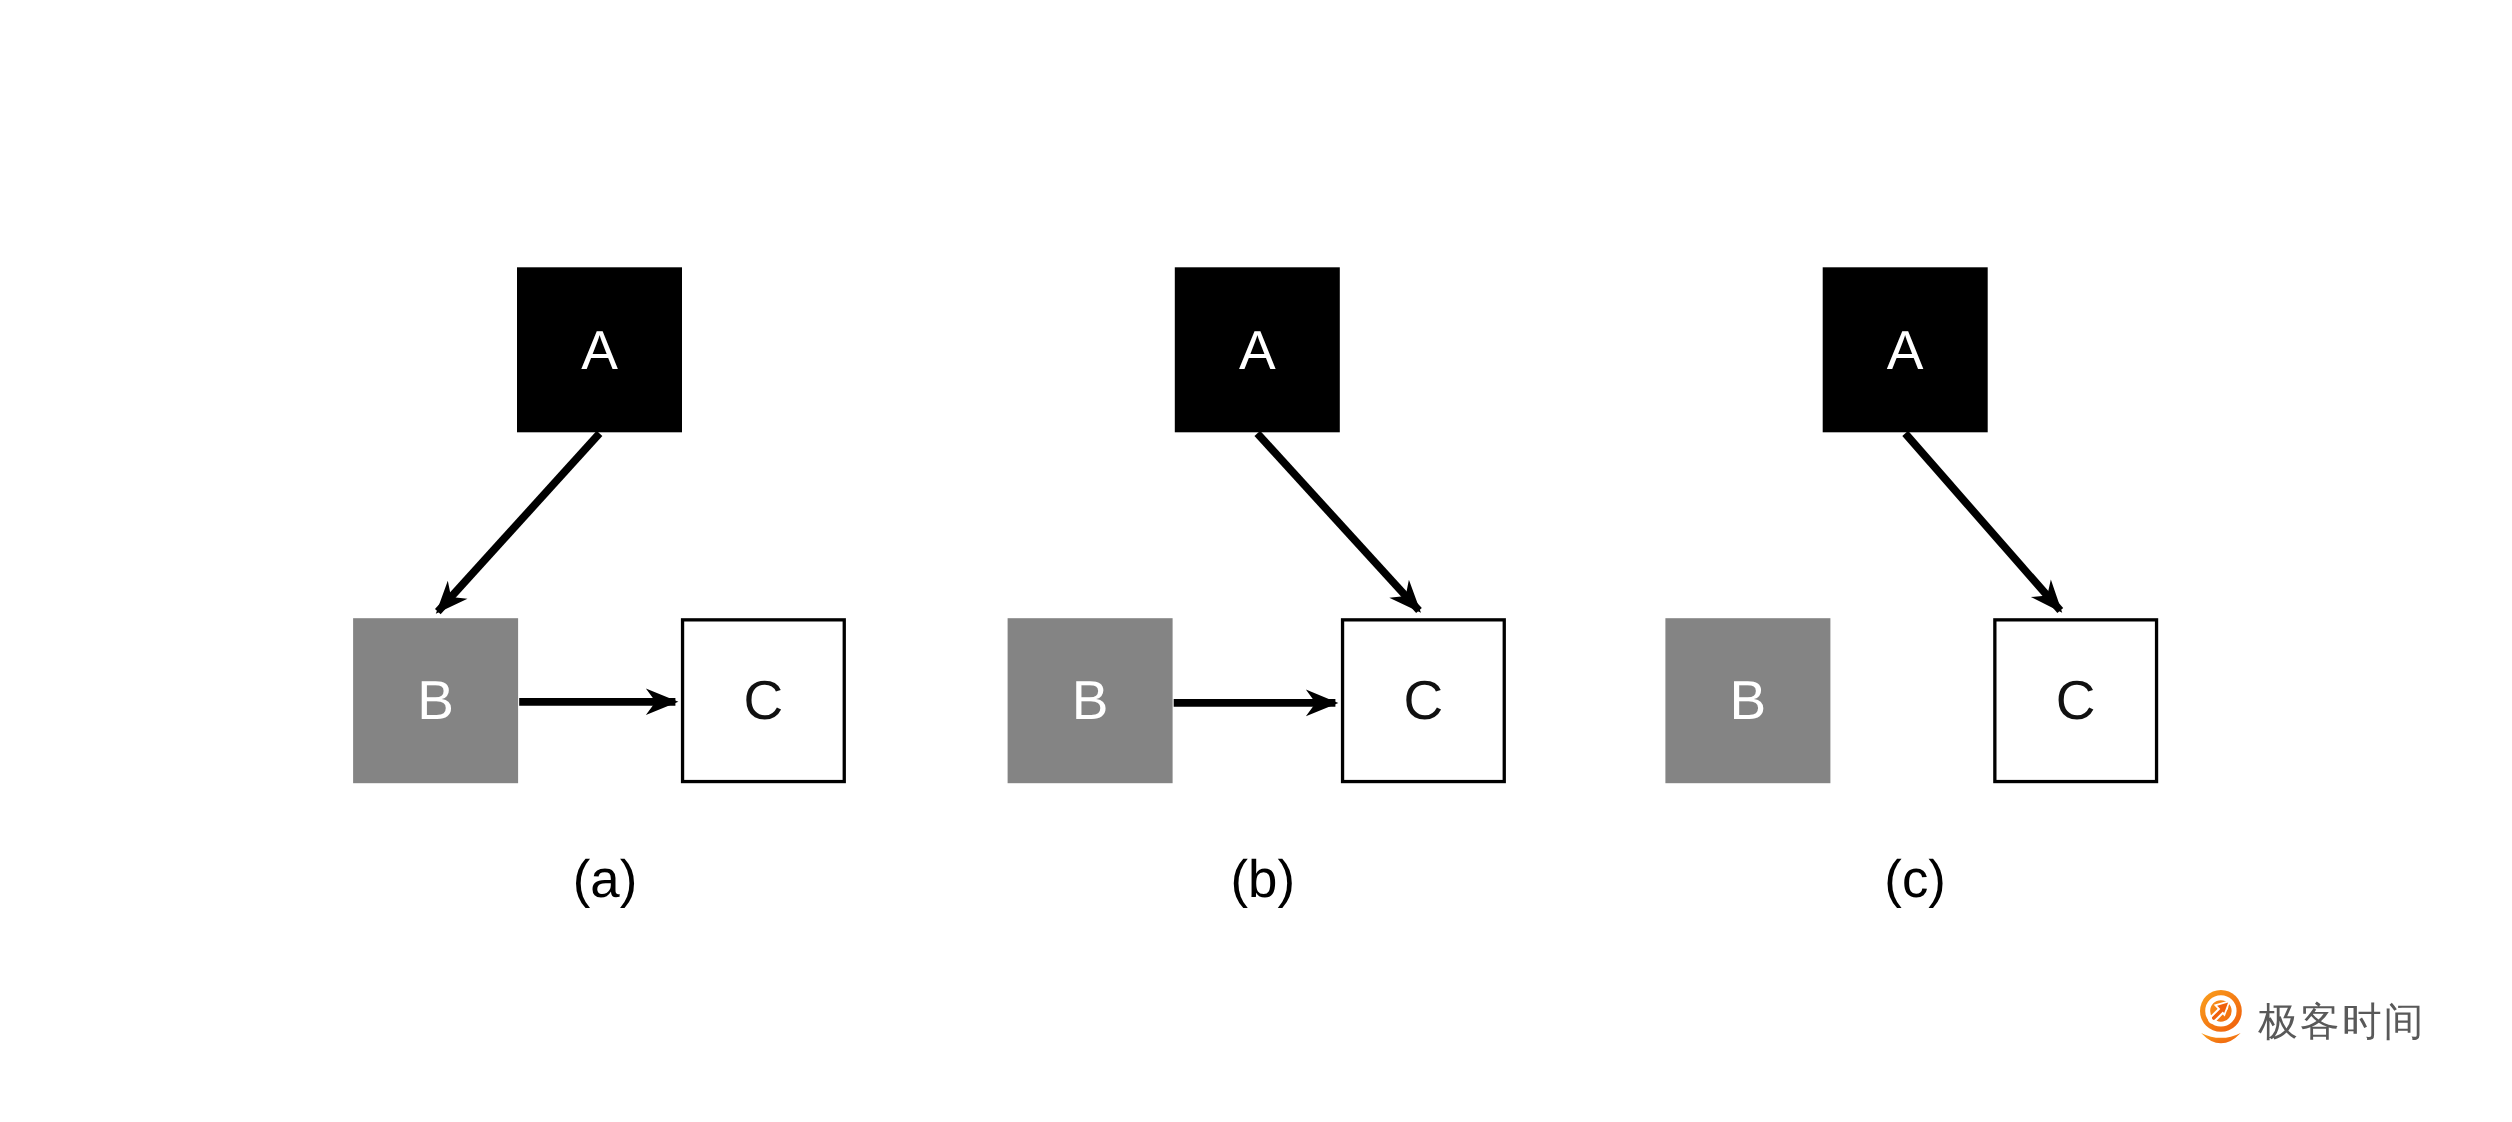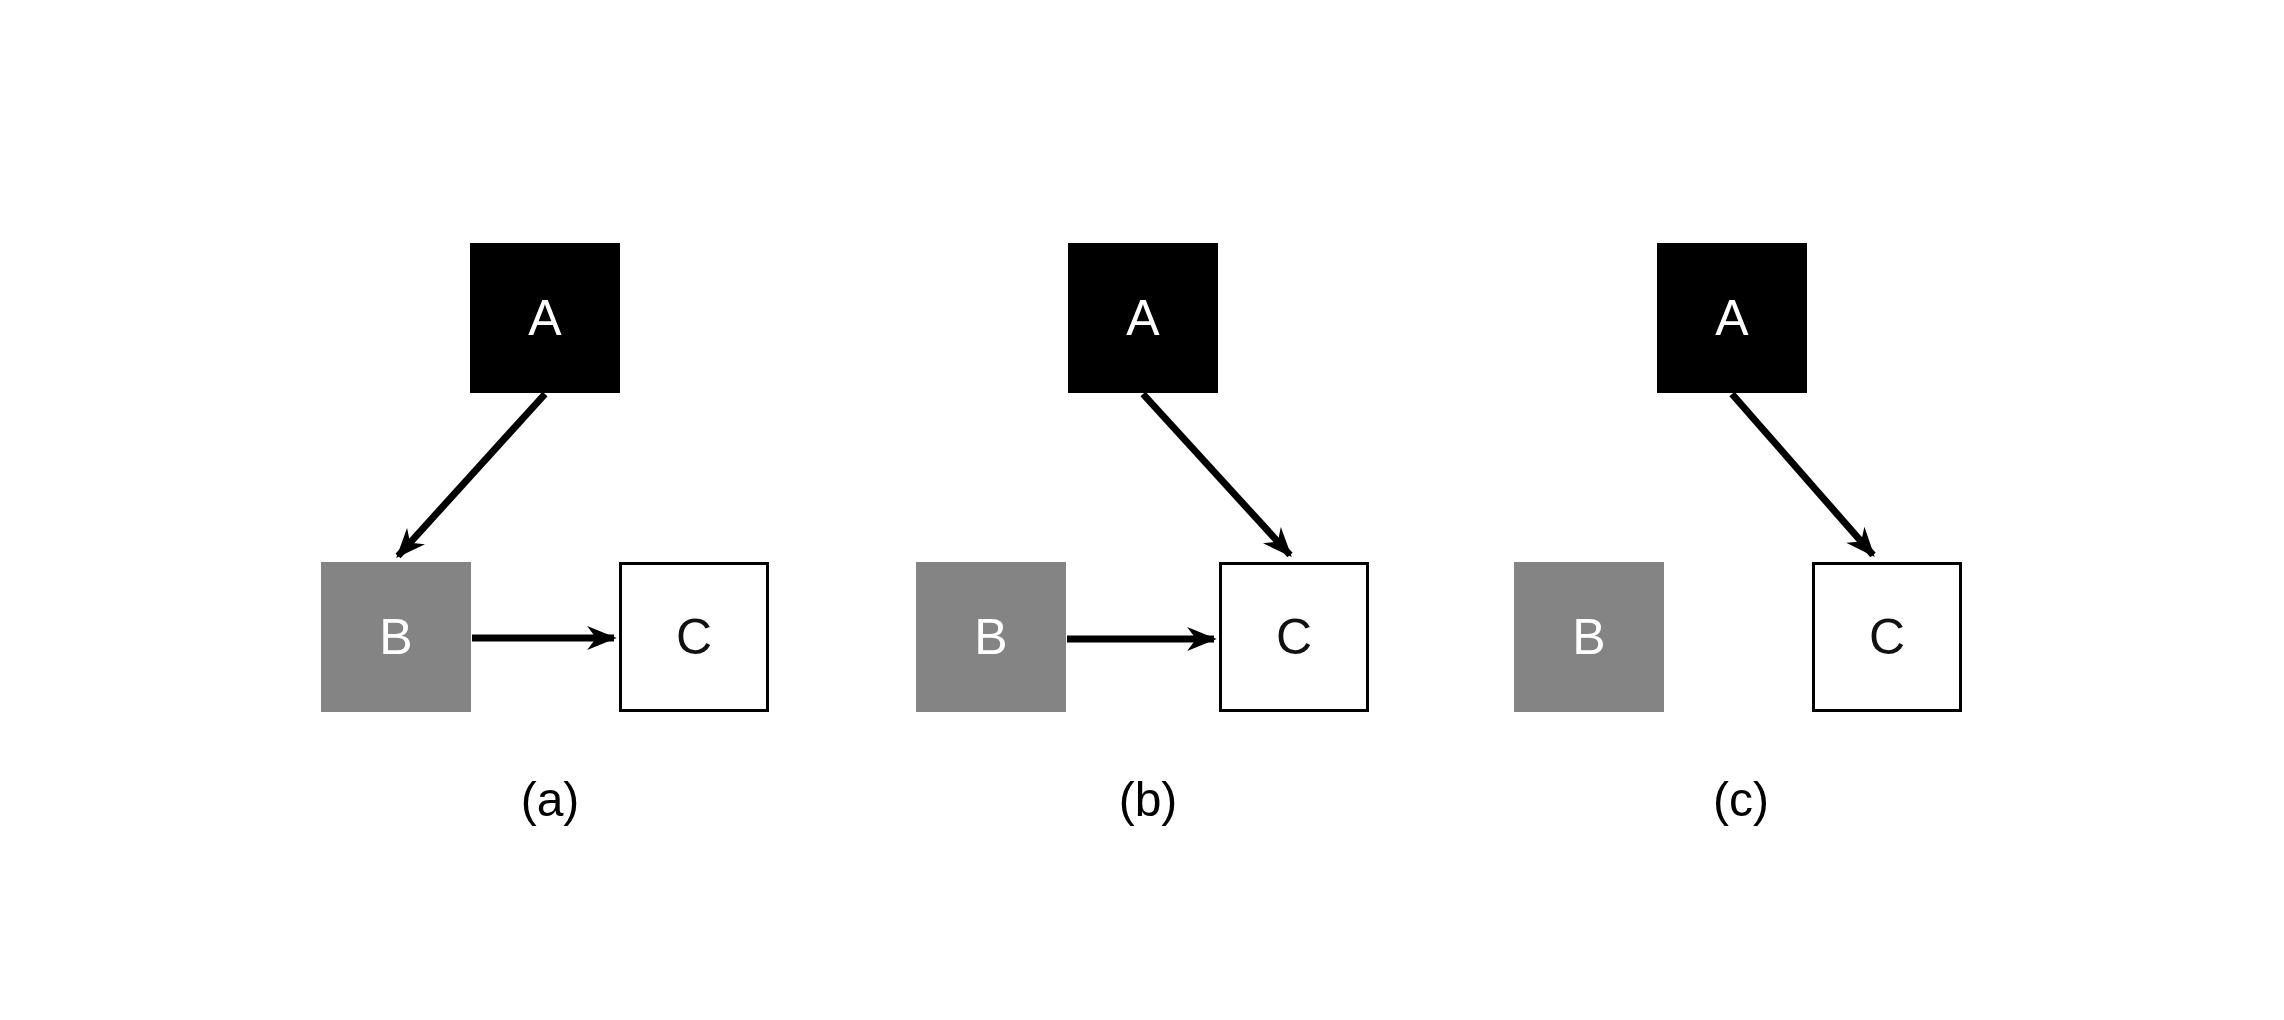--- a/index.html
+++ b/index.html
@@ -69,14 +69,32 @@
     <div class="caption" style="left:1048px;top:772px;">(b)</div>
   </div>
 
   <div>
     <div class="node node-black" style="left:1657px;top:243px;">A</div>
     <div class="node node-gray" style="left:1514px;top:562px;">B</div>
     <div class="node node-white" style="left:1812px;top:562px;">C</div>
     <div class="caption" style="left:1641px;top:772px;">(c)</div>
   </div>
 
+  <div class="logo">
+    <svg width="44" height="58" viewBox="0 0 44 58" xmlns="http://www.w3.org/2000/svg">
+      <defs>
+        <linearGradient id="lg" x1="0" y1="0" x2="1" y2="1">
+          <stop offset="0" stop-color="#faa21e"></stop>
+          <stop offset="1" stop-color="#ef5b0b"></stop>
+        </linearGradient>
+      </defs>
+      <circle cx="22" cy="19" r="19" fill="url(#lg)"></circle>
+      <path d="M4,39 Q22,58 40,39 Q22,48 4,39 Z" fill="url(#lg)"></path>
+      <circle cx="22" cy="19" r="12" fill="none" stroke="#ffffff" stroke-width="4.5"></circle>
+      <path d="M14,27 L25,16" stroke="#ffffff" stroke-width="7" stroke-linecap="round"></path>
+      <path d="M31,9 L15.5,13.5 L25.5,24 Z" fill="#ffffff"></path>
+      <path d="M15.5,25.5 L24,17" stroke="#f0610c" stroke-width="3.2" stroke-linecap="round"></path>
+      <path d="M28.6,11.4 L18.6,14.3 L25,21 Z" fill="#f0610c"></path>
+    </svg>
+    <span class="logo-text">极客时间</span>
+  </div>
 
 </div>
 
 </body></html>

